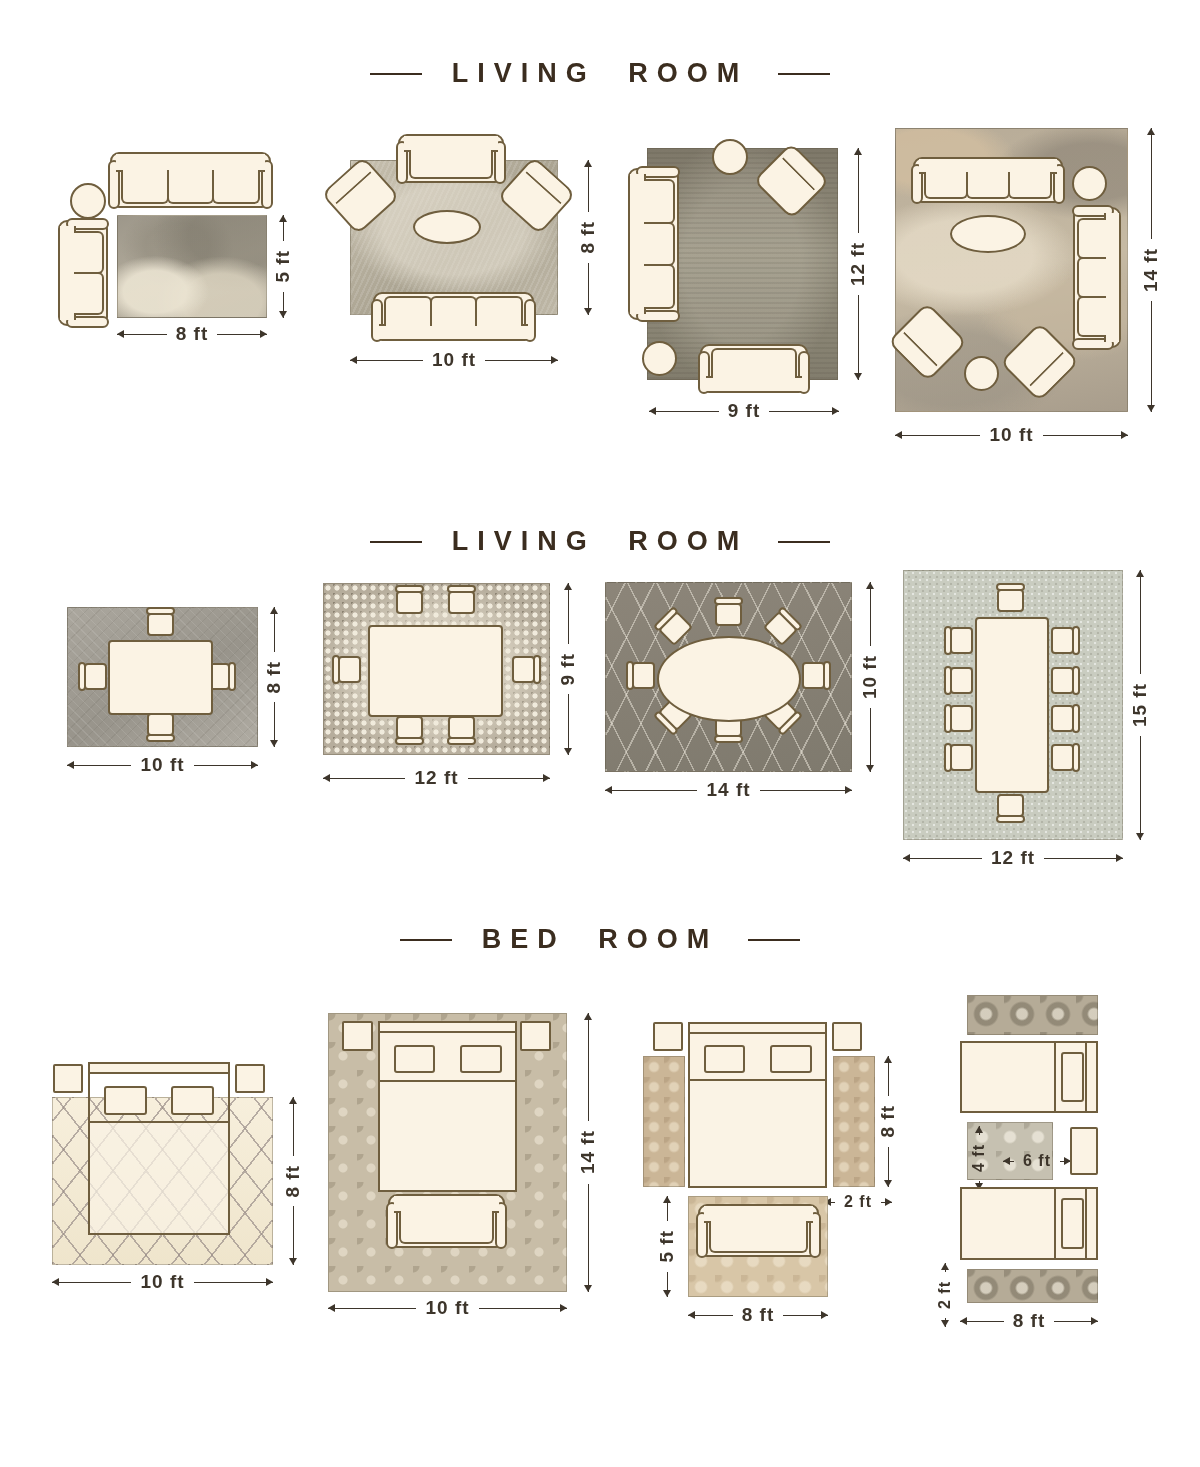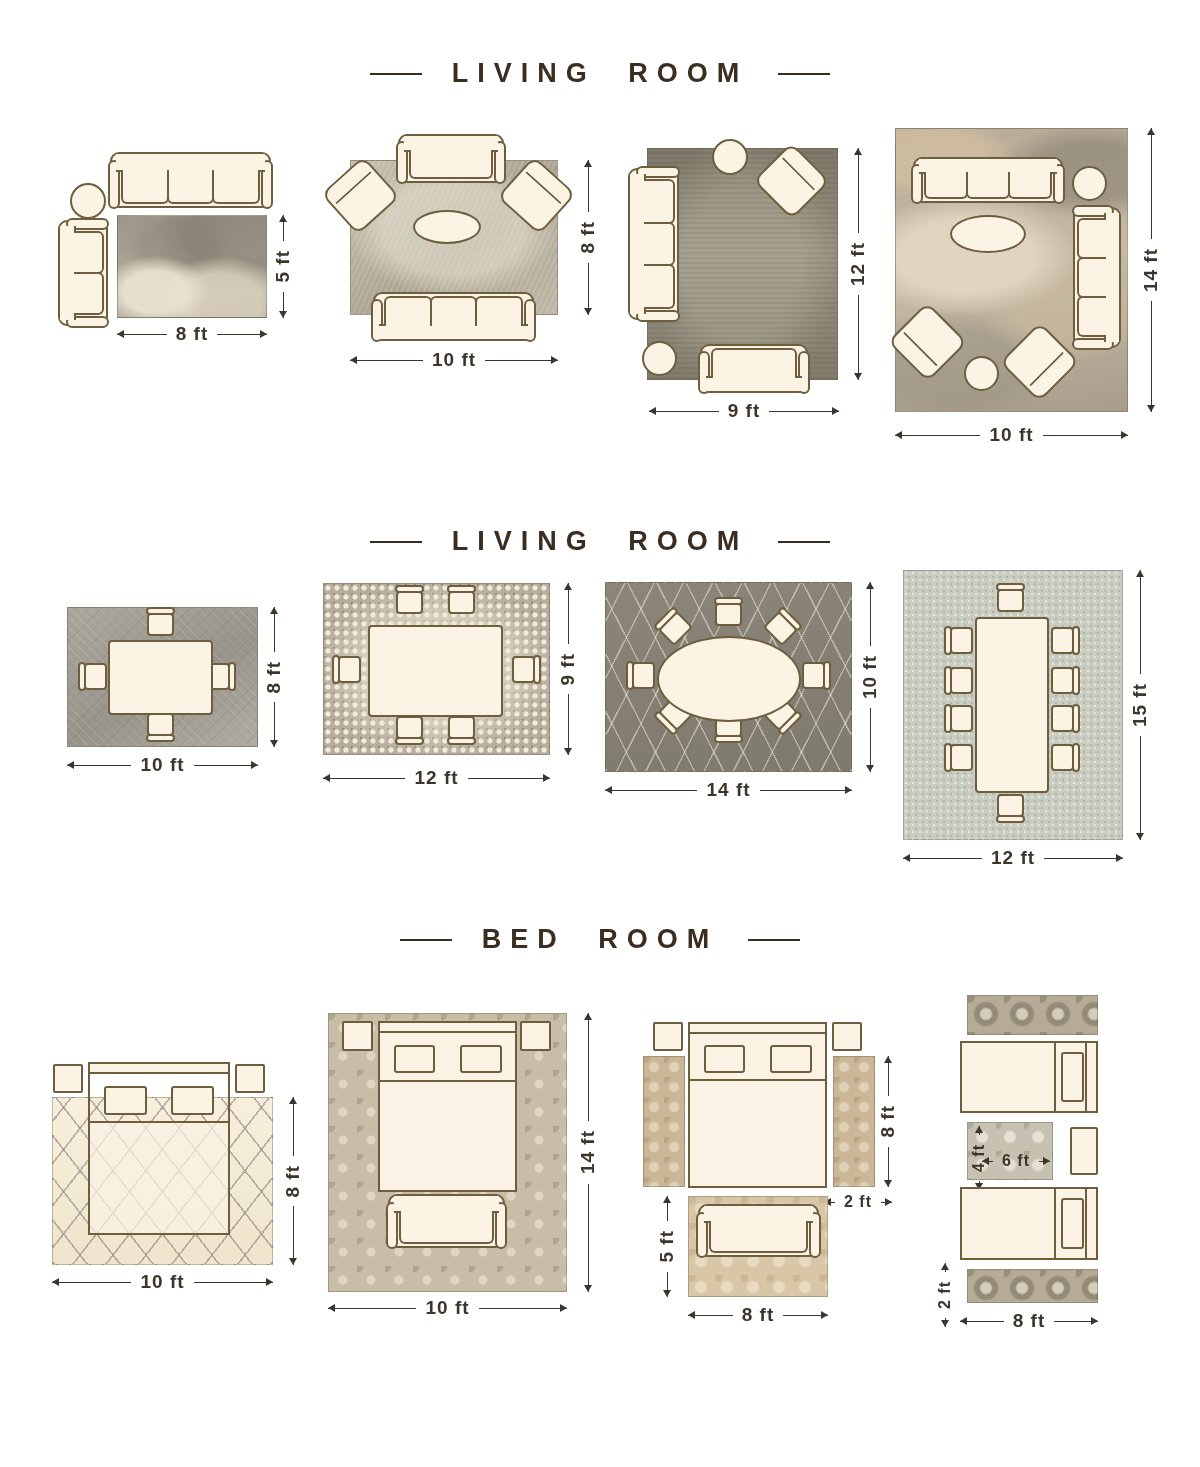--- a/index.html
+++ b/index.html
@@ -466,21 +466,21 @@
       <i class="fold"></i>
       <i class="pil"></i>
       <i class="hb"></i>
     </div>
   <div class="rug br4mid" style="left:967px;top:1122px;width:86px;height:58px"></div>
   <div class="dimv sm" style="left:968px;top:1126px;height:50px">
       <i class="ln t"></i>
       <span>4 ft</span>
       <i class="ln b"></i>
     </div>
-  <div class="dimh sm" style="left:982px;top:1150px;width:66px">
+  <div class="dimh sm" style="left:1003px;top:1150px;width:66px">
       <i class="ln l"></i>
       <span>6 ft</span>
       <i class="ln r"></i>
     </div>
   <div class="nstand" style="left:1070px;top:1127px;width:28px;height:48px"></div>
   <div class="tbed" style="left:960px;top:1187px;width:138px;height:73px">
       <i class="fold"></i>
       <i class="pil"></i>
       <i class="hb"></i>
     </div>

